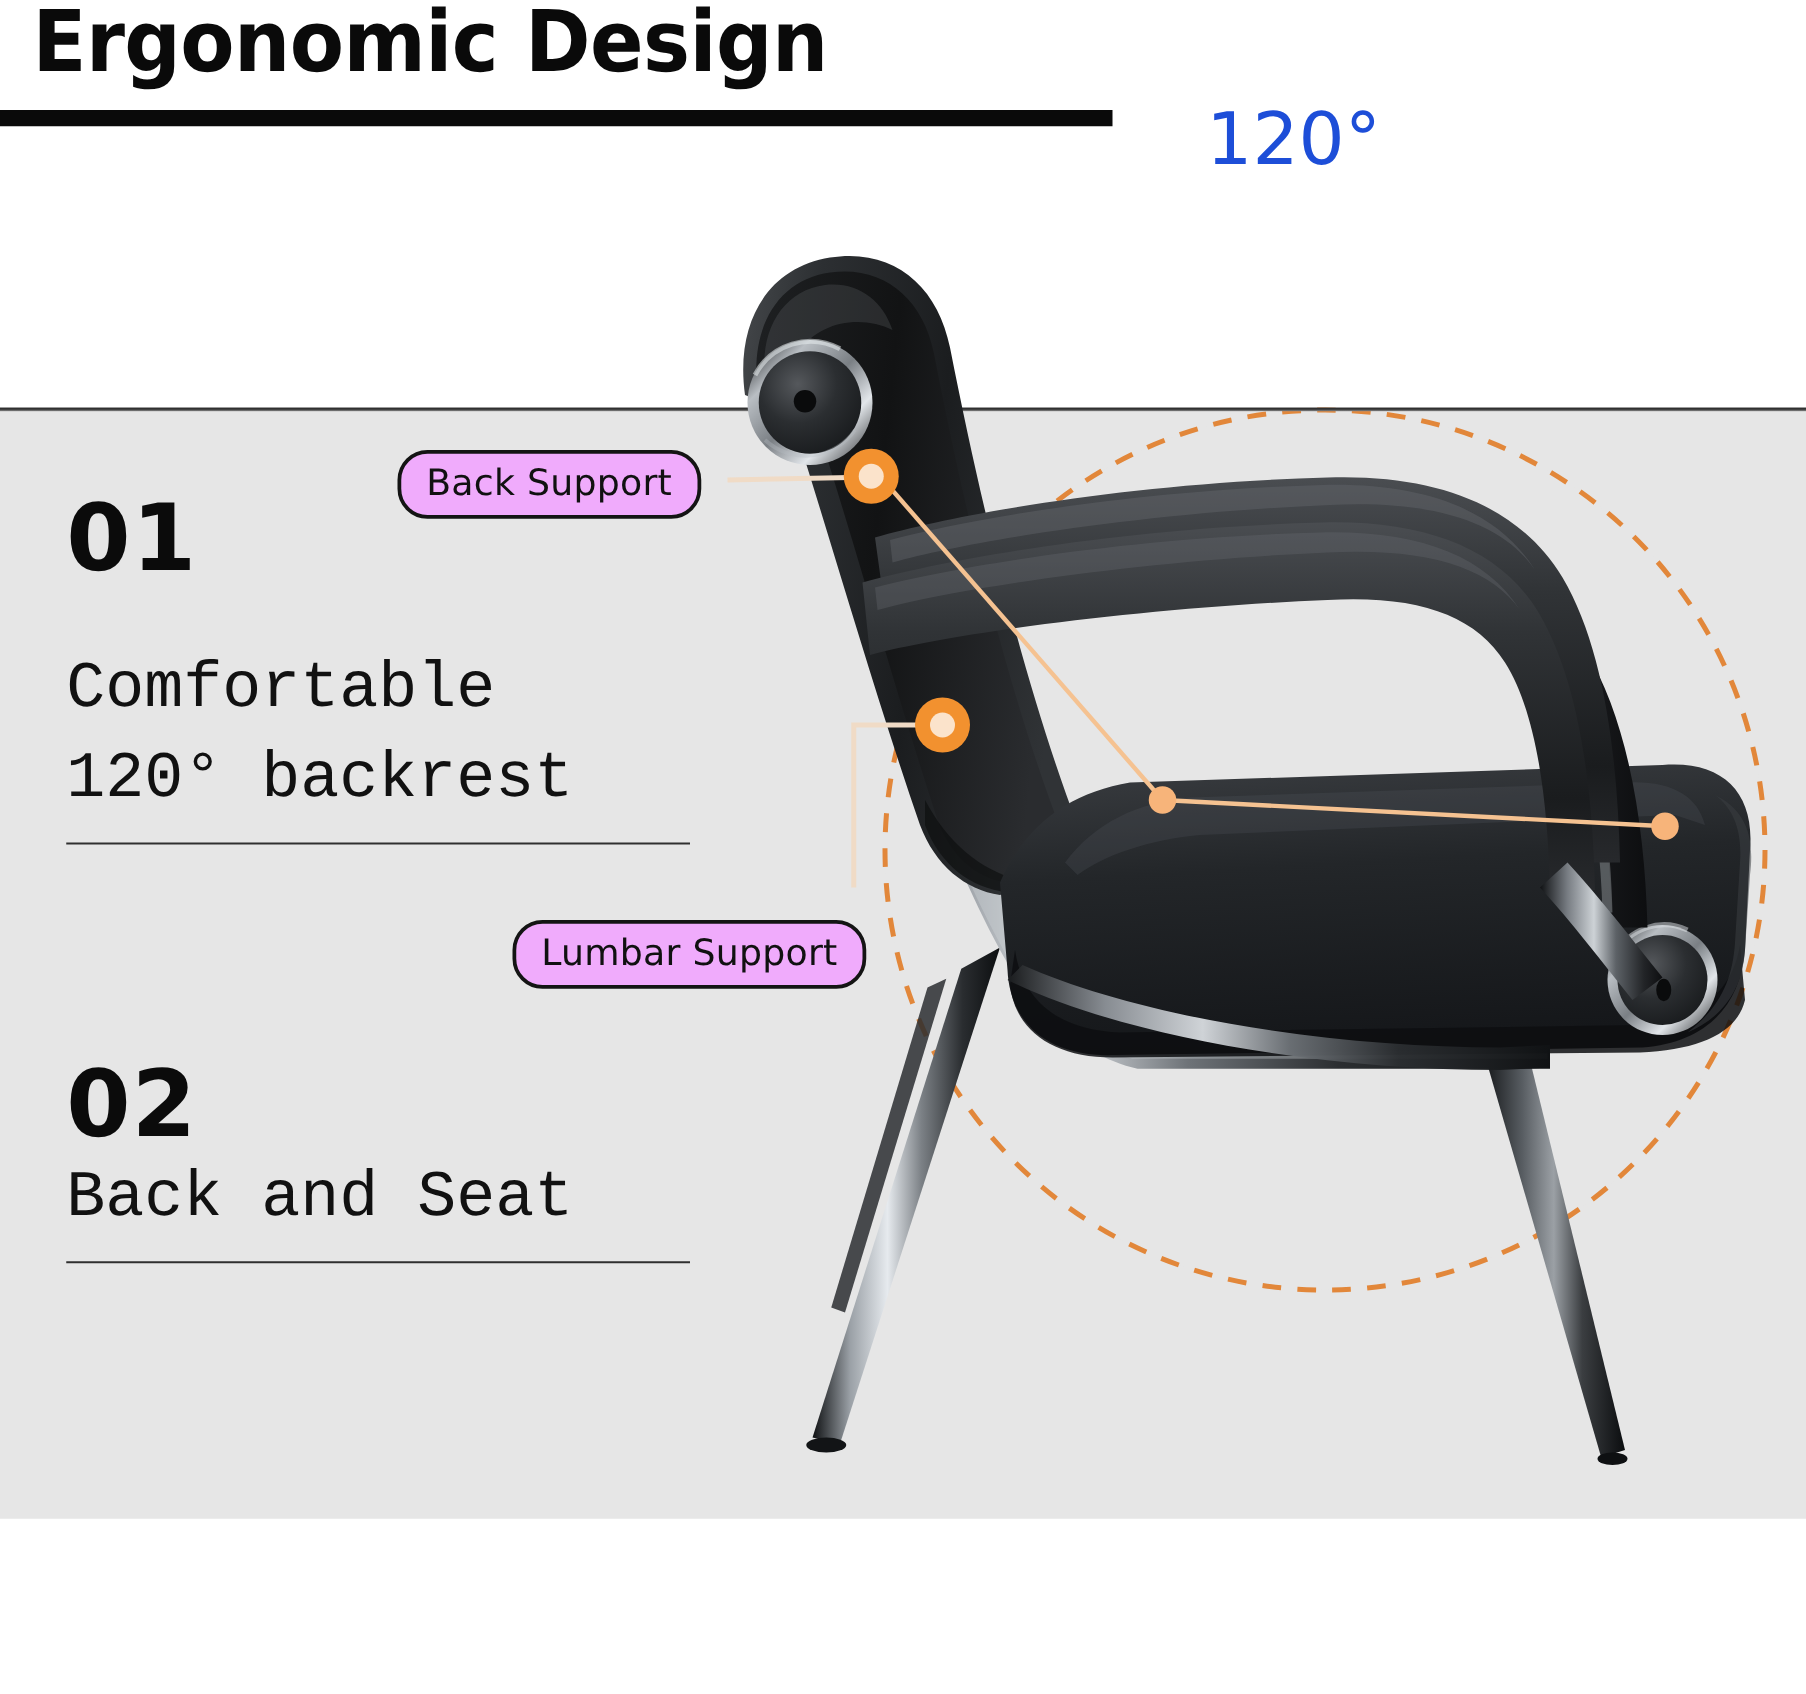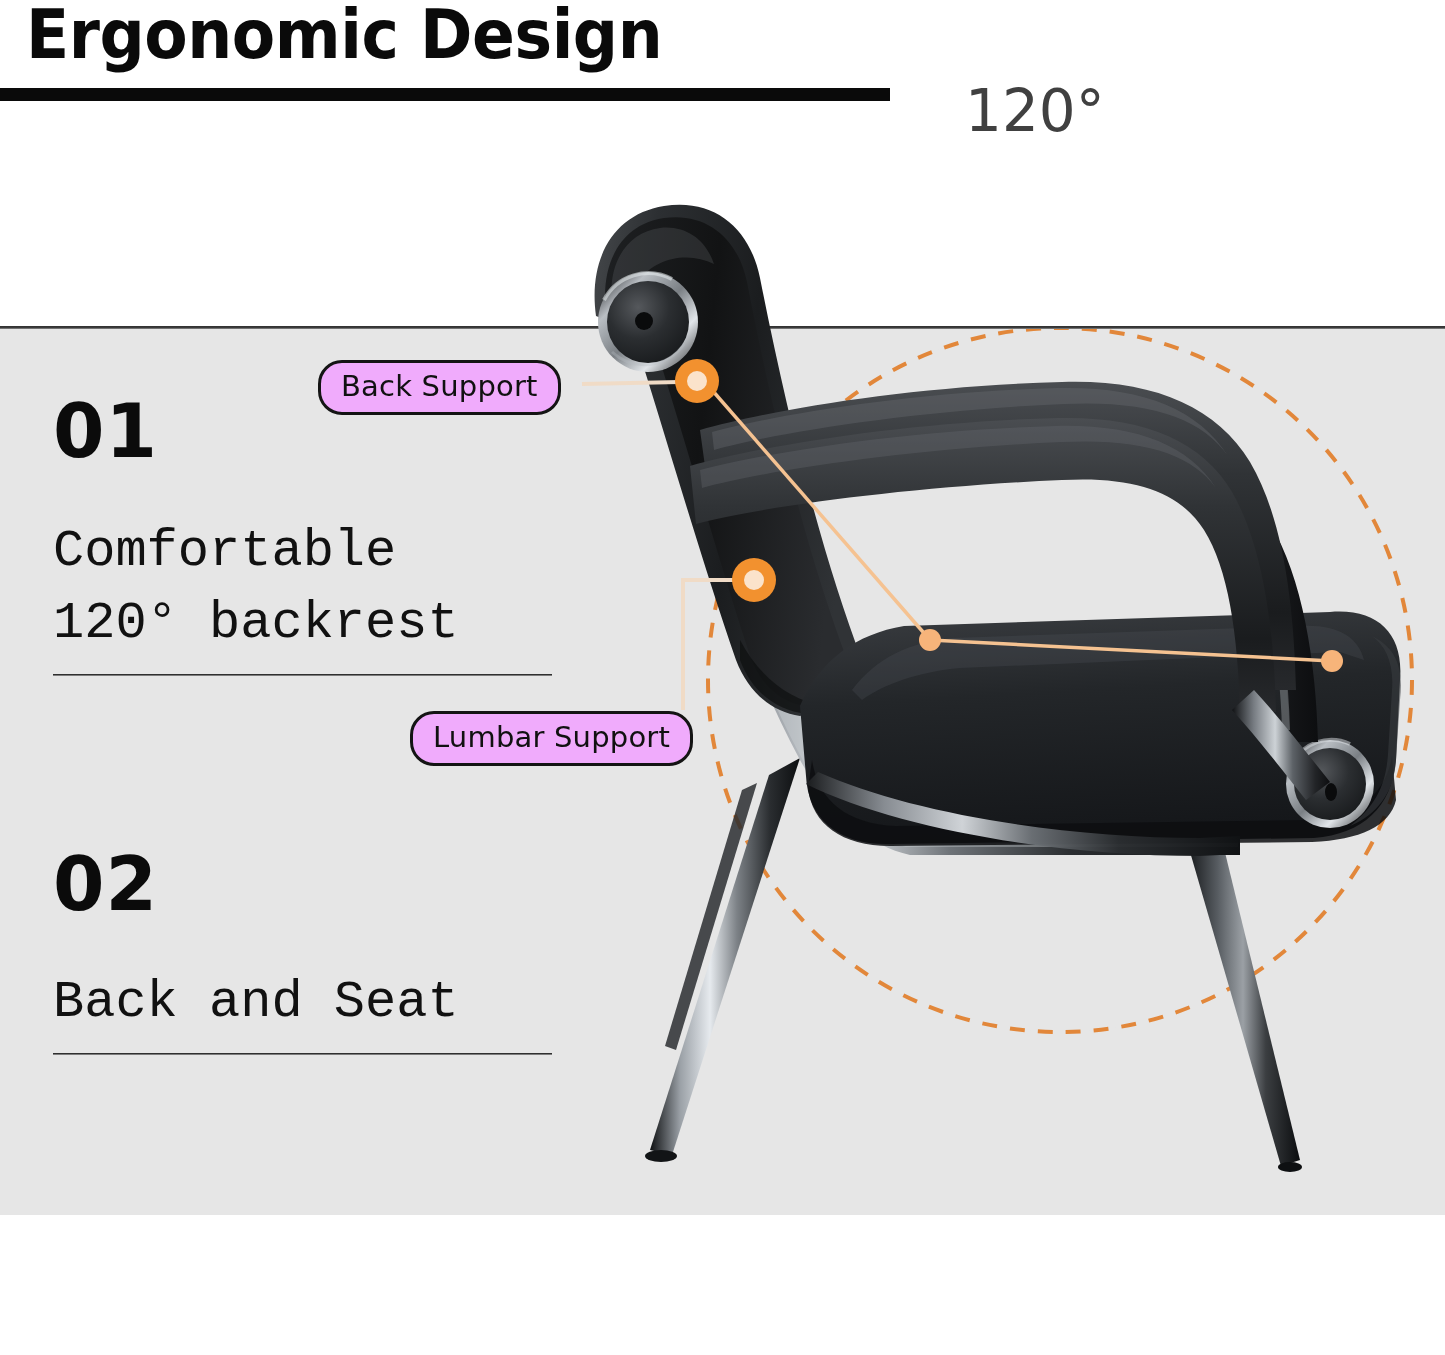--- a/index.html
+++ b/index.html
@@ -28,57 +28,57 @@
   }
   .title-rule{
     position:absolute;left:0px;top:88px;width:890px;height:13px;background:#0a0a0a;
   }
 
   
   .angle-circle{position:absolute;left:700px;top:320px;width:720px;height:720px;pointer-events:none;}
   .deg-label{
     position:absolute;left:965px;top:82px;
     font-family:"DejaVu Sans", sans-serif;
-    font-weight:400;font-size:58px;line-height:58px;color:#404040;
+    font-weight:400;font-size:58px;line-height:58px;color:#1d4ed8;
     letter-spacing:0px;white-space:nowrap;
   }
 
   
   .feat{position:absolute;left:53px;width:505px;}
   .feat .num{
     font-family:"DejaVu Sans", sans-serif;
     font-weight:700;font-size:74px;line-height:78px;color:#0b0b0b;
     letter-spacing:1px;
   }
   .feat .lines{
     font-family:Liberation Mono, monospace;
     font-weight:400;font-size:52px;line-height:72px;color:#111111;
     letter-spacing:0px;
   }
   .feat .rule{margin-top:14px;width:499px;height:2px;
     background:linear-gradient(to bottom,#2f2f2f 0,#2f2f2f 50%,#c9c9c9 100%);}
   #feat-01{top:392px;}
   #feat-02{top:845px;}
   #feat-01 .num{margin-bottom:46px;}
-  #feat-02 .num{margin-bottom:44px;}
+  #feat-02 .num{}
 
   
   .badge{
     position:absolute;
     background:#f0abfc;
     border:3px solid #141414;
     border-radius:24px;
     font-family:"DejaVu Sans", sans-serif;
     font-weight:400;font-size:29px;line-height:29px;color:#111111;
     padding:9px 20px 11px 20px;
     white-space:nowrap;
     letter-spacing:0.2px;
   }
   #badge-back{left:318px;top:360px;}
-  #badge-lumbar{left:410px;top:711px;}
+  #badge-lumbar{left:410px;top:736px;}
 
   
   .chair{position:absolute;left:0;top:0;width:1445px;height:1355px;pointer-events:none;}
 </style>
 </head>
 <body>
 
 <div id="stage">
 
   <div class="band-white"></div>

